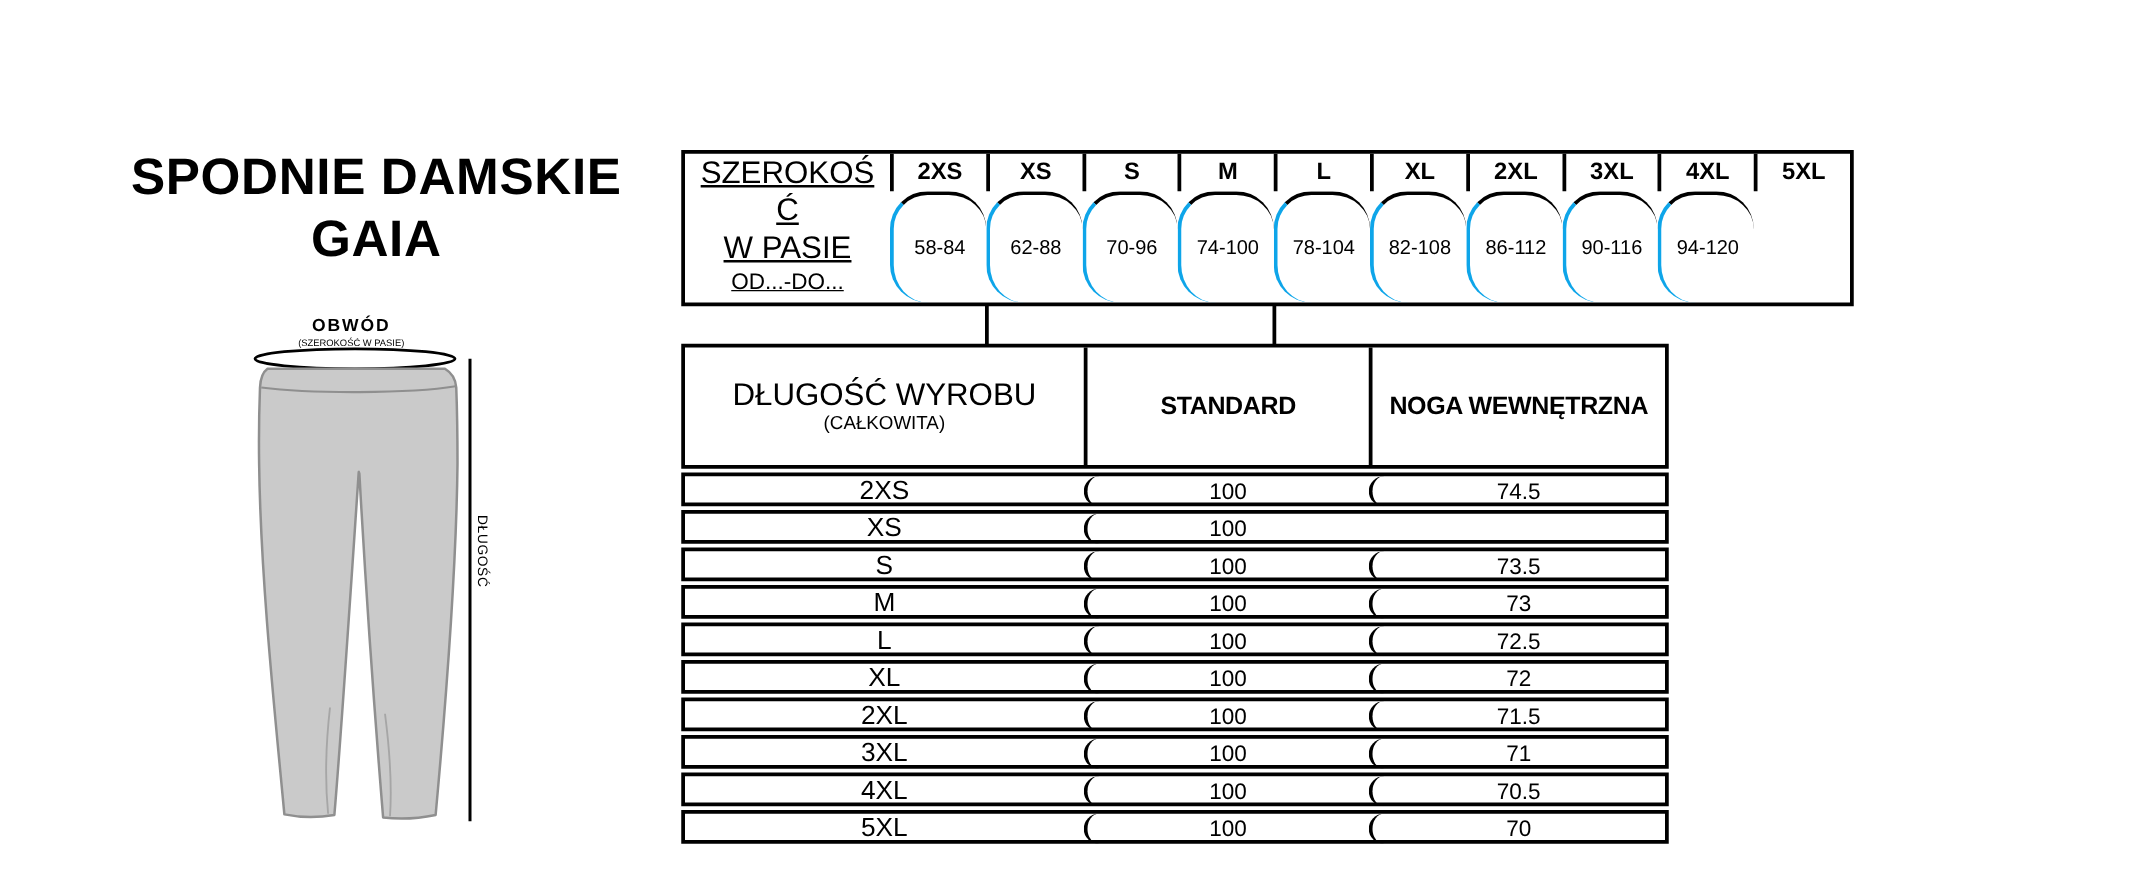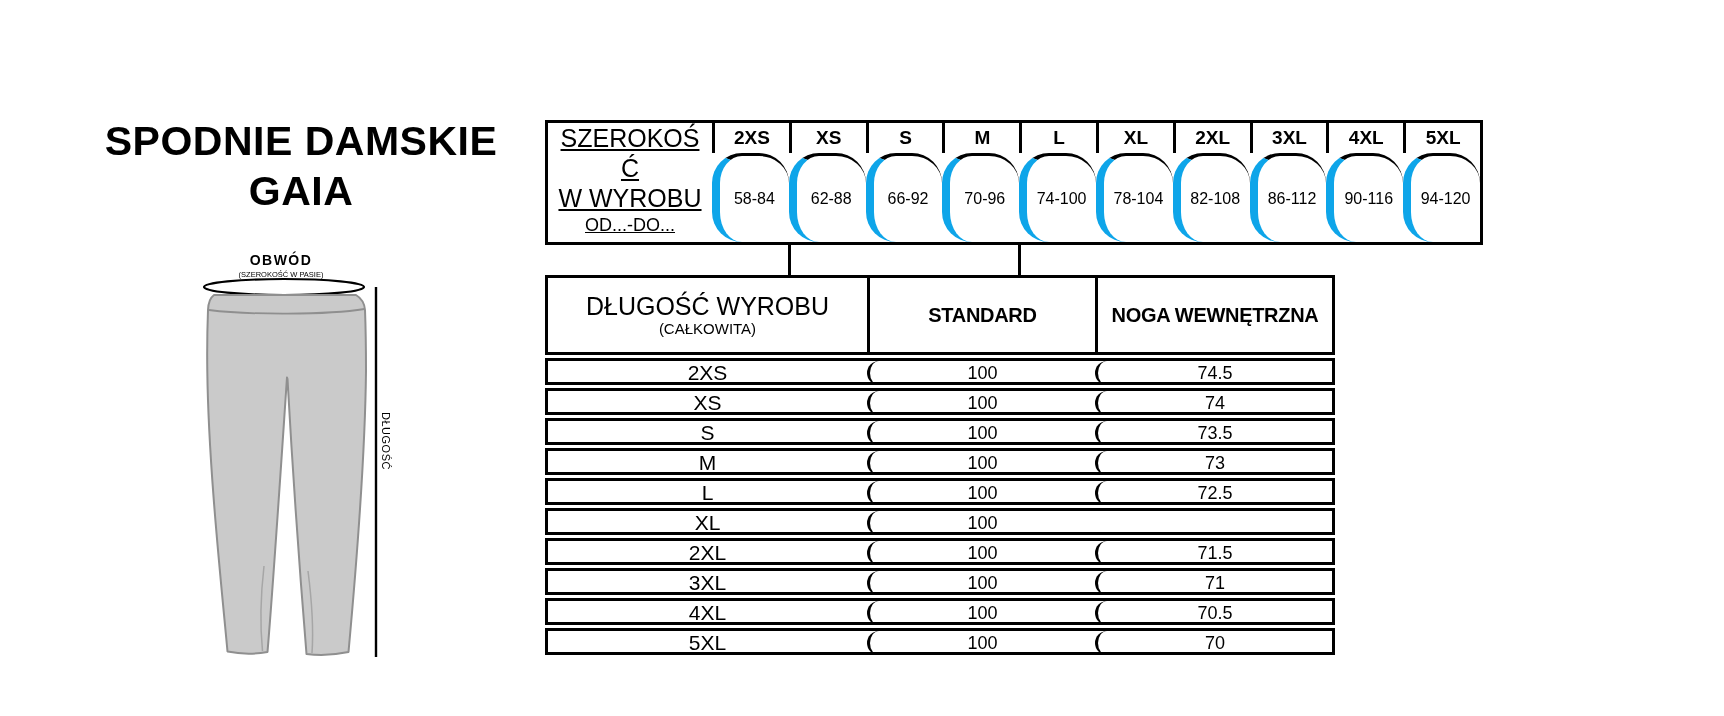--- a/index.html
+++ b/index.html
@@ -29,33 +29,33 @@
     grid-row:1 / 3; display:flex; flex-direction:column;
     align-items:center; text-align:center;text-decoration:underline;
   }
   .wt-label .big { font-size:25px; line-height:30px; }
   .wt-label .small { font-size:18px; line-height:18px; margin-top:3px; }
   .wt-size {
     border-left:3px solid #000; display:flex; align-items:center; justify-content:center;
     font-weight:bold; font-size:19px;
   }
   .wt-range {
-    border-left:8px solid #0ea5e9; border-top:3px solid #000;
+    border-left:3px solid #0ea5e9; border-top:3px solid #000;
     display:flex; align-items:center; justify-content:center; font-size:16px;border-radius:30px;
   }
 
   
   .connector { position:absolute; top:244px; width:3px; height:32px; background:#000; }
   .connector.c1 { left:788px; }
   .connector.c2 { left:1018px; }
 
   
   .length-table { position:absolute; left:545px; top:275px; width:790px; }
   .lt-header {
-    box-sizing:border-box; border:3px solid #000; height:80px;
+    box-sizing:border-box; border:3px solid #000; height:100px;
     display:grid; grid-template-columns:319px 228px 237px;
   }
   .lt-hcell { display:flex; flex-direction:column; align-items:center; justify-content:center; text-align:center; }
   .lt-hcell + .lt-hcell { border-left:3px solid #000; }
   .lt-h1-line1 { font-size:25px; line-height:28px; }
   .lt-h1-line2 { font-size:15px; line-height:18px; }
   .lt-hbold { font-weight:bold; font-size:20px; letter-spacing:-0.3px; }
   .lt-row {
     box-sizing:border-box; border:3px solid #000; height:27px; margin-top:3px;
     display:grid; grid-template-columns:319px 228px 237px;
@@ -100,38 +100,37 @@
     <path fill="none" stroke="#a6a6a6" stroke-width="1.5" d="M 160 335 C 164.5 370 165.5 395 164 417"></path>
 
     <line x1="228" y1="51" x2="228" y2="421" stroke="#000000" stroke-width="2.4"></line>
     <text x="234" y="205" transform="rotate(90 234 205)" text-anchor="middle" font-size="11" letter-spacing="0.5">DŁUGOŚĆ</text>
   </svg>
 
   <div class="waist-table">
     <div class="wt-label">
       <div class="big">SZEROKOŚ</div>
       <div class="big">Ć</div>
-      <div class="big">W WYROBU</div>
+      <div class="big">W PASIE</div>
       <div class="small">OD...-DO...</div>
     </div>
 
     <div class="wt-size">2XS</div>
     <div class="wt-size">XS</div>
     <div class="wt-size">S</div>
     <div class="wt-size">M</div>
     <div class="wt-size">L</div>
     <div class="wt-size">XL</div>
     <div class="wt-size">2XL</div>
     <div class="wt-size">3XL</div>
     <div class="wt-size">4XL</div>
     <div class="wt-size">5XL</div>
 
     <div class="wt-range">58-84</div>
     <div class="wt-range">62-88</div>
-    <div class="wt-range">66-92</div>
     <div class="wt-range">70-96</div>
     <div class="wt-range">74-100</div>
     <div class="wt-range">78-104</div>
     <div class="wt-range">82-108</div>
     <div class="wt-range">86-112</div>
     <div class="wt-range">90-116</div>
     <div class="wt-range">94-120</div>
   </div>
 
   <div class="connector c1"></div>
@@ -148,40 +147,40 @@
     </div>
 
     <div class="lt-row">
       <div class="lt-cell lt-size">2XS</div>
       <div class="lt-cell lt-val">100</div>
       <div class="lt-cell lt-val">74.5</div>
     </div>
     <div class="lt-row">
       <div class="lt-cell lt-size">XS</div>
       <div class="lt-cell lt-val">100</div>
-      <div class="lt-cell lt-val">74</div>
     </div>
     <div class="lt-row">
       <div class="lt-cell lt-size">S</div>
       <div class="lt-cell lt-val">100</div>
       <div class="lt-cell lt-val">73.5</div>
     </div>
     <div class="lt-row">
       <div class="lt-cell lt-size">M</div>
       <div class="lt-cell lt-val">100</div>
       <div class="lt-cell lt-val">73</div>
     </div>
     <div class="lt-row">
       <div class="lt-cell lt-size">L</div>
       <div class="lt-cell lt-val">100</div>
       <div class="lt-cell lt-val">72.5</div>
     </div>
     <div class="lt-row">
       <div class="lt-cell lt-size">XL</div>
       <div class="lt-cell lt-val">100</div>
+      <div class="lt-cell lt-val">72</div>
     </div>
     <div class="lt-row">
       <div class="lt-cell lt-size">2XL</div>
       <div class="lt-cell lt-val">100</div>
       <div class="lt-cell lt-val">71.5</div>
     </div>
     <div class="lt-row">
       <div class="lt-cell lt-size">3XL</div>
       <div class="lt-cell lt-val">100</div>
       <div class="lt-cell lt-val">71</div>

